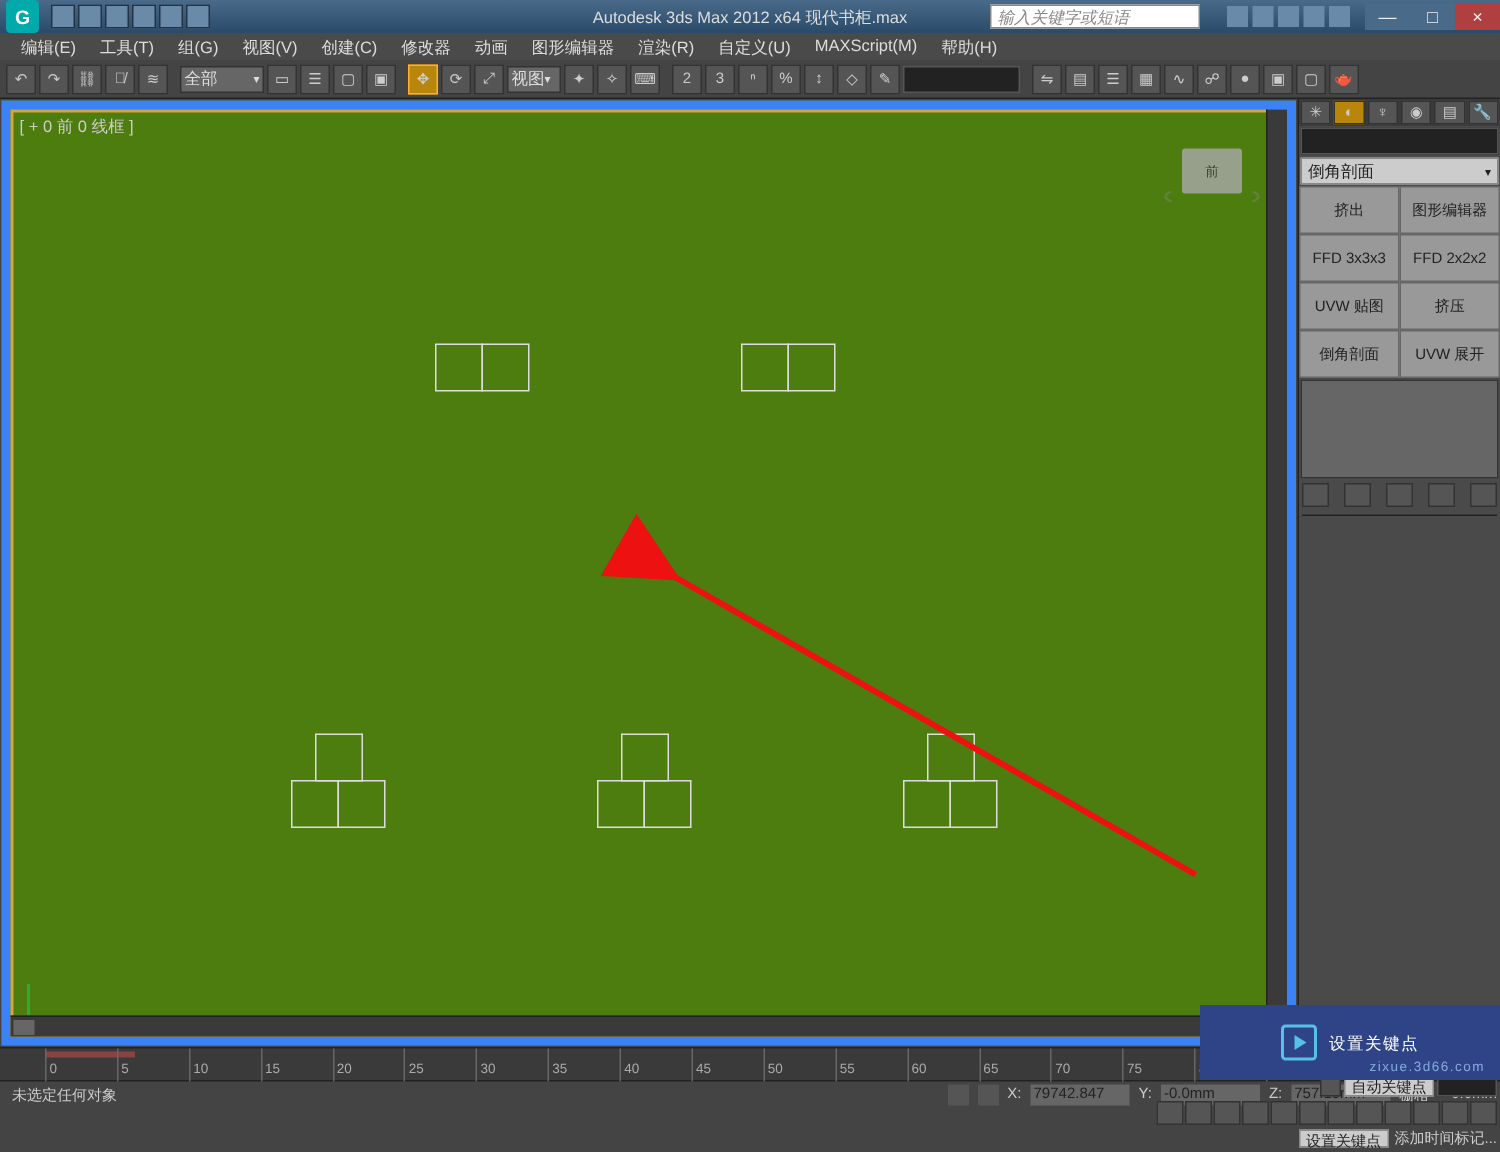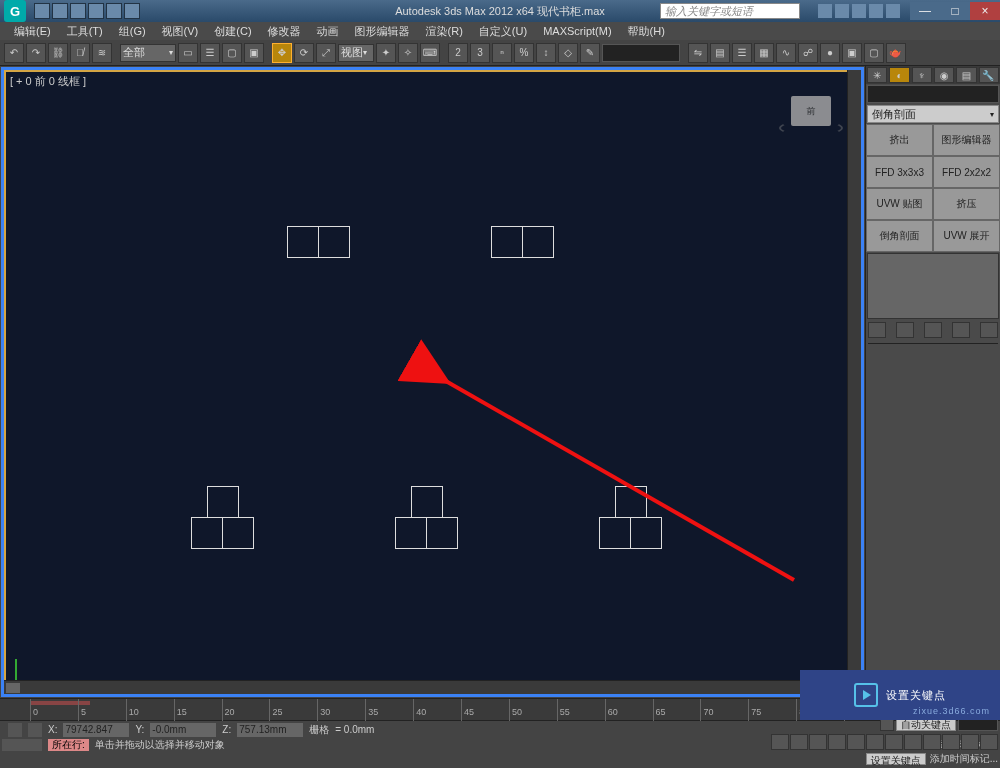--- a/index.html
+++ b/index.html
@@ -29,21 +29,21 @@
 .tbtn{ width:20px; height:20px; background:#555; border:1px solid #333; display:flex;align-items:center;justify-content:center;color:#ccc;font-size:10px;}
 .tbtn.active{background:#b8860b;border-color:#ffb030;}
 .tsep{width:4px;}
 .toolbar .sel-filter{width:56px;height:18px;background:#666;border:1px solid #333;color:#ddd;padding:0 2px;font-size:10px;display:flex;align-items:center;justify-content:space-between;}
 .toolbar .view-sel{width:36px;height:18px;background:#666;border:1px solid #333;color:#ddd;padding:0 2px;font-size:10px;display:flex;align-items:center;}
 .toolbar .named-sel{width:78px;height:18px;background:#222;border:1px solid #555;}
 .arrow-ch{font-size:8px;}
 
 
 .main-area{ position:absolute; top:66px; left:0; right:0; bottom:70px; display:flex; background:#444;}
-.viewport-wrap{ flex:1; position:relative; background:#0f172a; border:3px solid #3b82f6; margin:1px;}
+.viewport-wrap{ flex:1; position:relative; background:#4d7c0f; border:6px solid #3b82f6; margin:1px;}
 .viewport-label{ position:absolute; top:4px; left:6px; color:#ccc; font-size:11px;}
 .view-cube{position:absolute;top:26px;right:30px;width:40px;height:30px;background:#aaa;border-radius:2px;display:flex;align-items:center;justify-content:center;color:#333;font-size:9px;opacity:.8;}
 .view-cube-ring{position:absolute;top:50px;right:18px;width:64px;height:16px;border:2px solid #888;border-radius:50%;border-top-color:transparent;border-bottom-color:transparent;opacity:.4;}
 .viewport-active-border{position:absolute;top:0;left:0;right:0;bottom:0;border:2px solid #d4a544;pointer-events:none;}
 
 
 .box-pair{position:absolute;display:flex;}
 .box-pair .sq{width:32px;height:32px;border:1px solid #ddd;margin-left:-1px;}
 .box-stack{position:absolute;}
 .box-stack .top{width:32px;height:32px;border:1px solid #ddd;margin:0 auto;margin-bottom:-1px;}
@@ -323,38 +323,35 @@
       <div class="tick">80</div>
       <div class="tick">85</div>
       <div class="tick">90</div>
     </div>
   </div>
 
   <div class="status-row">
     <div class="seg">
         <div class="pfield"></div>
       </div>
+    <div class="seg" style="flex:1;">
+        <span class="lbl">未选定任何对象</span>
+      </div>
     <div class="lock"></div>
     <div class="lock"></div>
     <span class="lbl">X:</span>
     <div class="coord">79742.847</div>
     <span class="lbl">Y:</span>
     <div class="coord">-0.0mm</div>
     <span class="lbl">Z:</span>
     <div class="coord">757.13mm</div>
     <span class="grid-val">栅格</span>
     <span class="grid-val">= 0.0mm</span>
   </div>
 
-  <div class="prompt-row">
-    <div class="pfield"></div>
-    <div class="plabel">所在行:</div>
-    <span class="pmsg">单击并拖动以选择并移动对象</span>
-    <span class="pmsg" style="margin-left:auto;">添加时间标记</span>
-  </div>
 
   <div class="anim-row">
     <div class="key-icon"></div>
     <div class="autokey">自动关键点</div>
     <div class="ksel"></div>
   </div>
   <div class="anim-controls">
     <div class="ab"></div>
     <div class="ab"></div>
     <div class="ab"></div>

